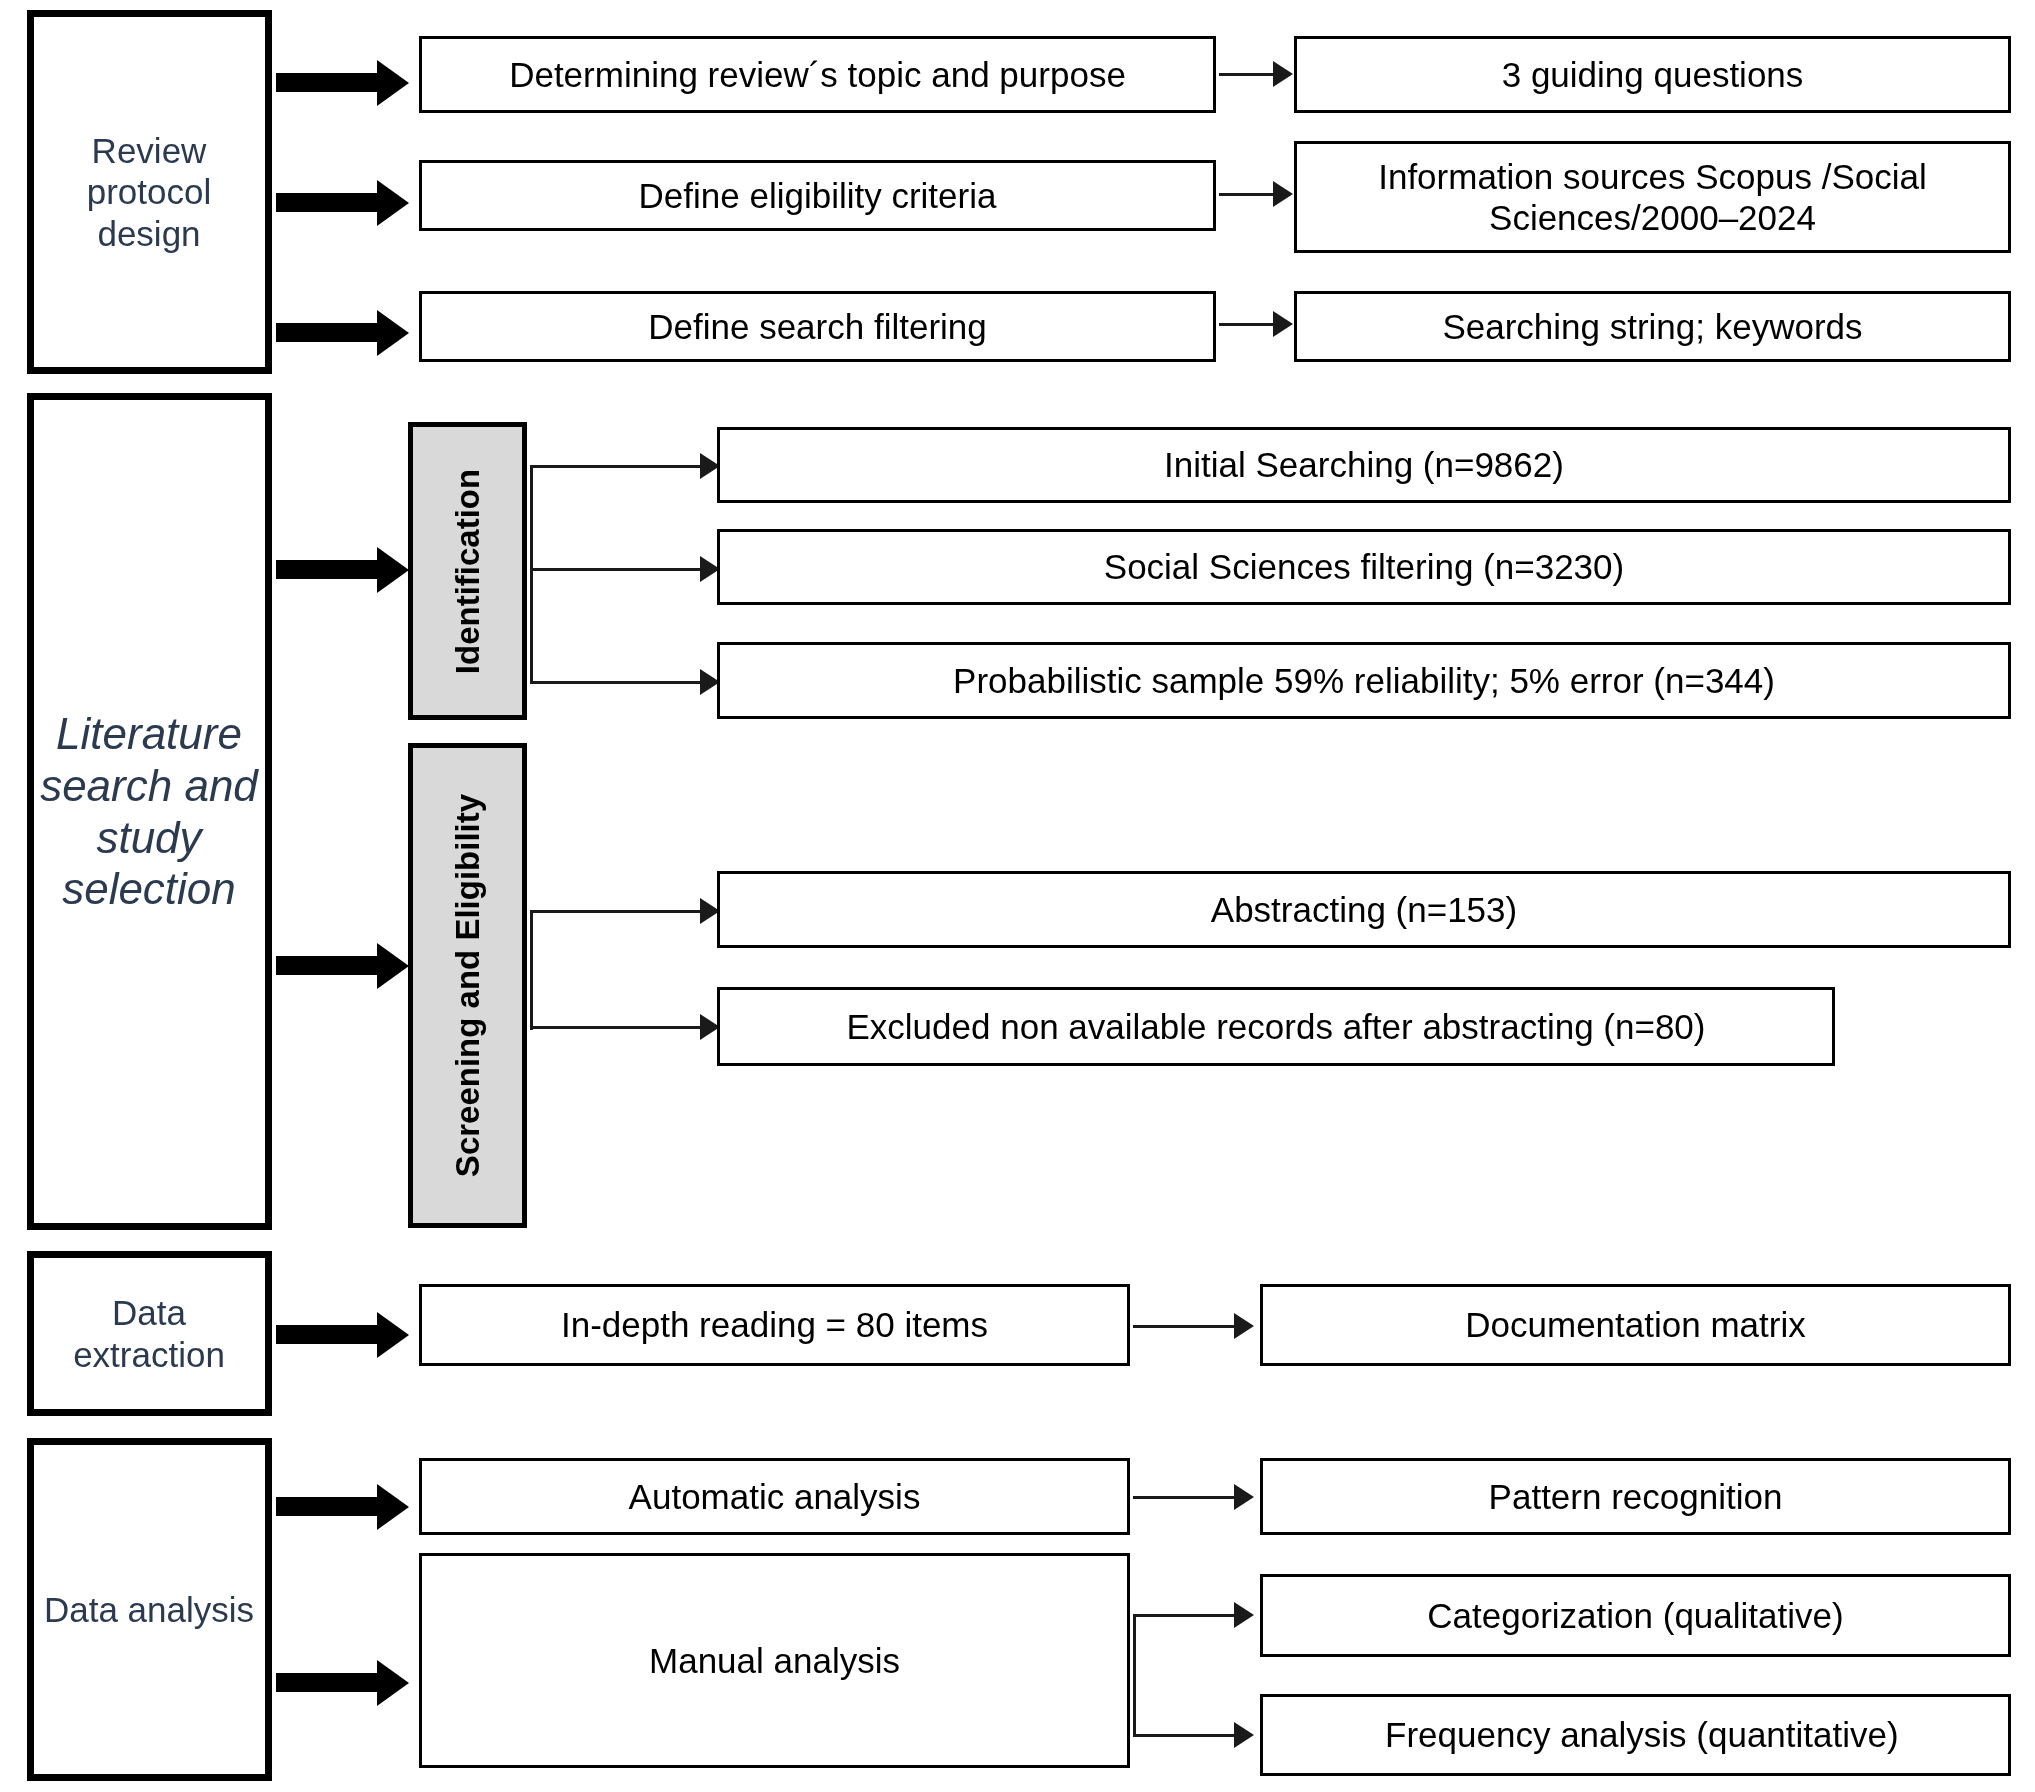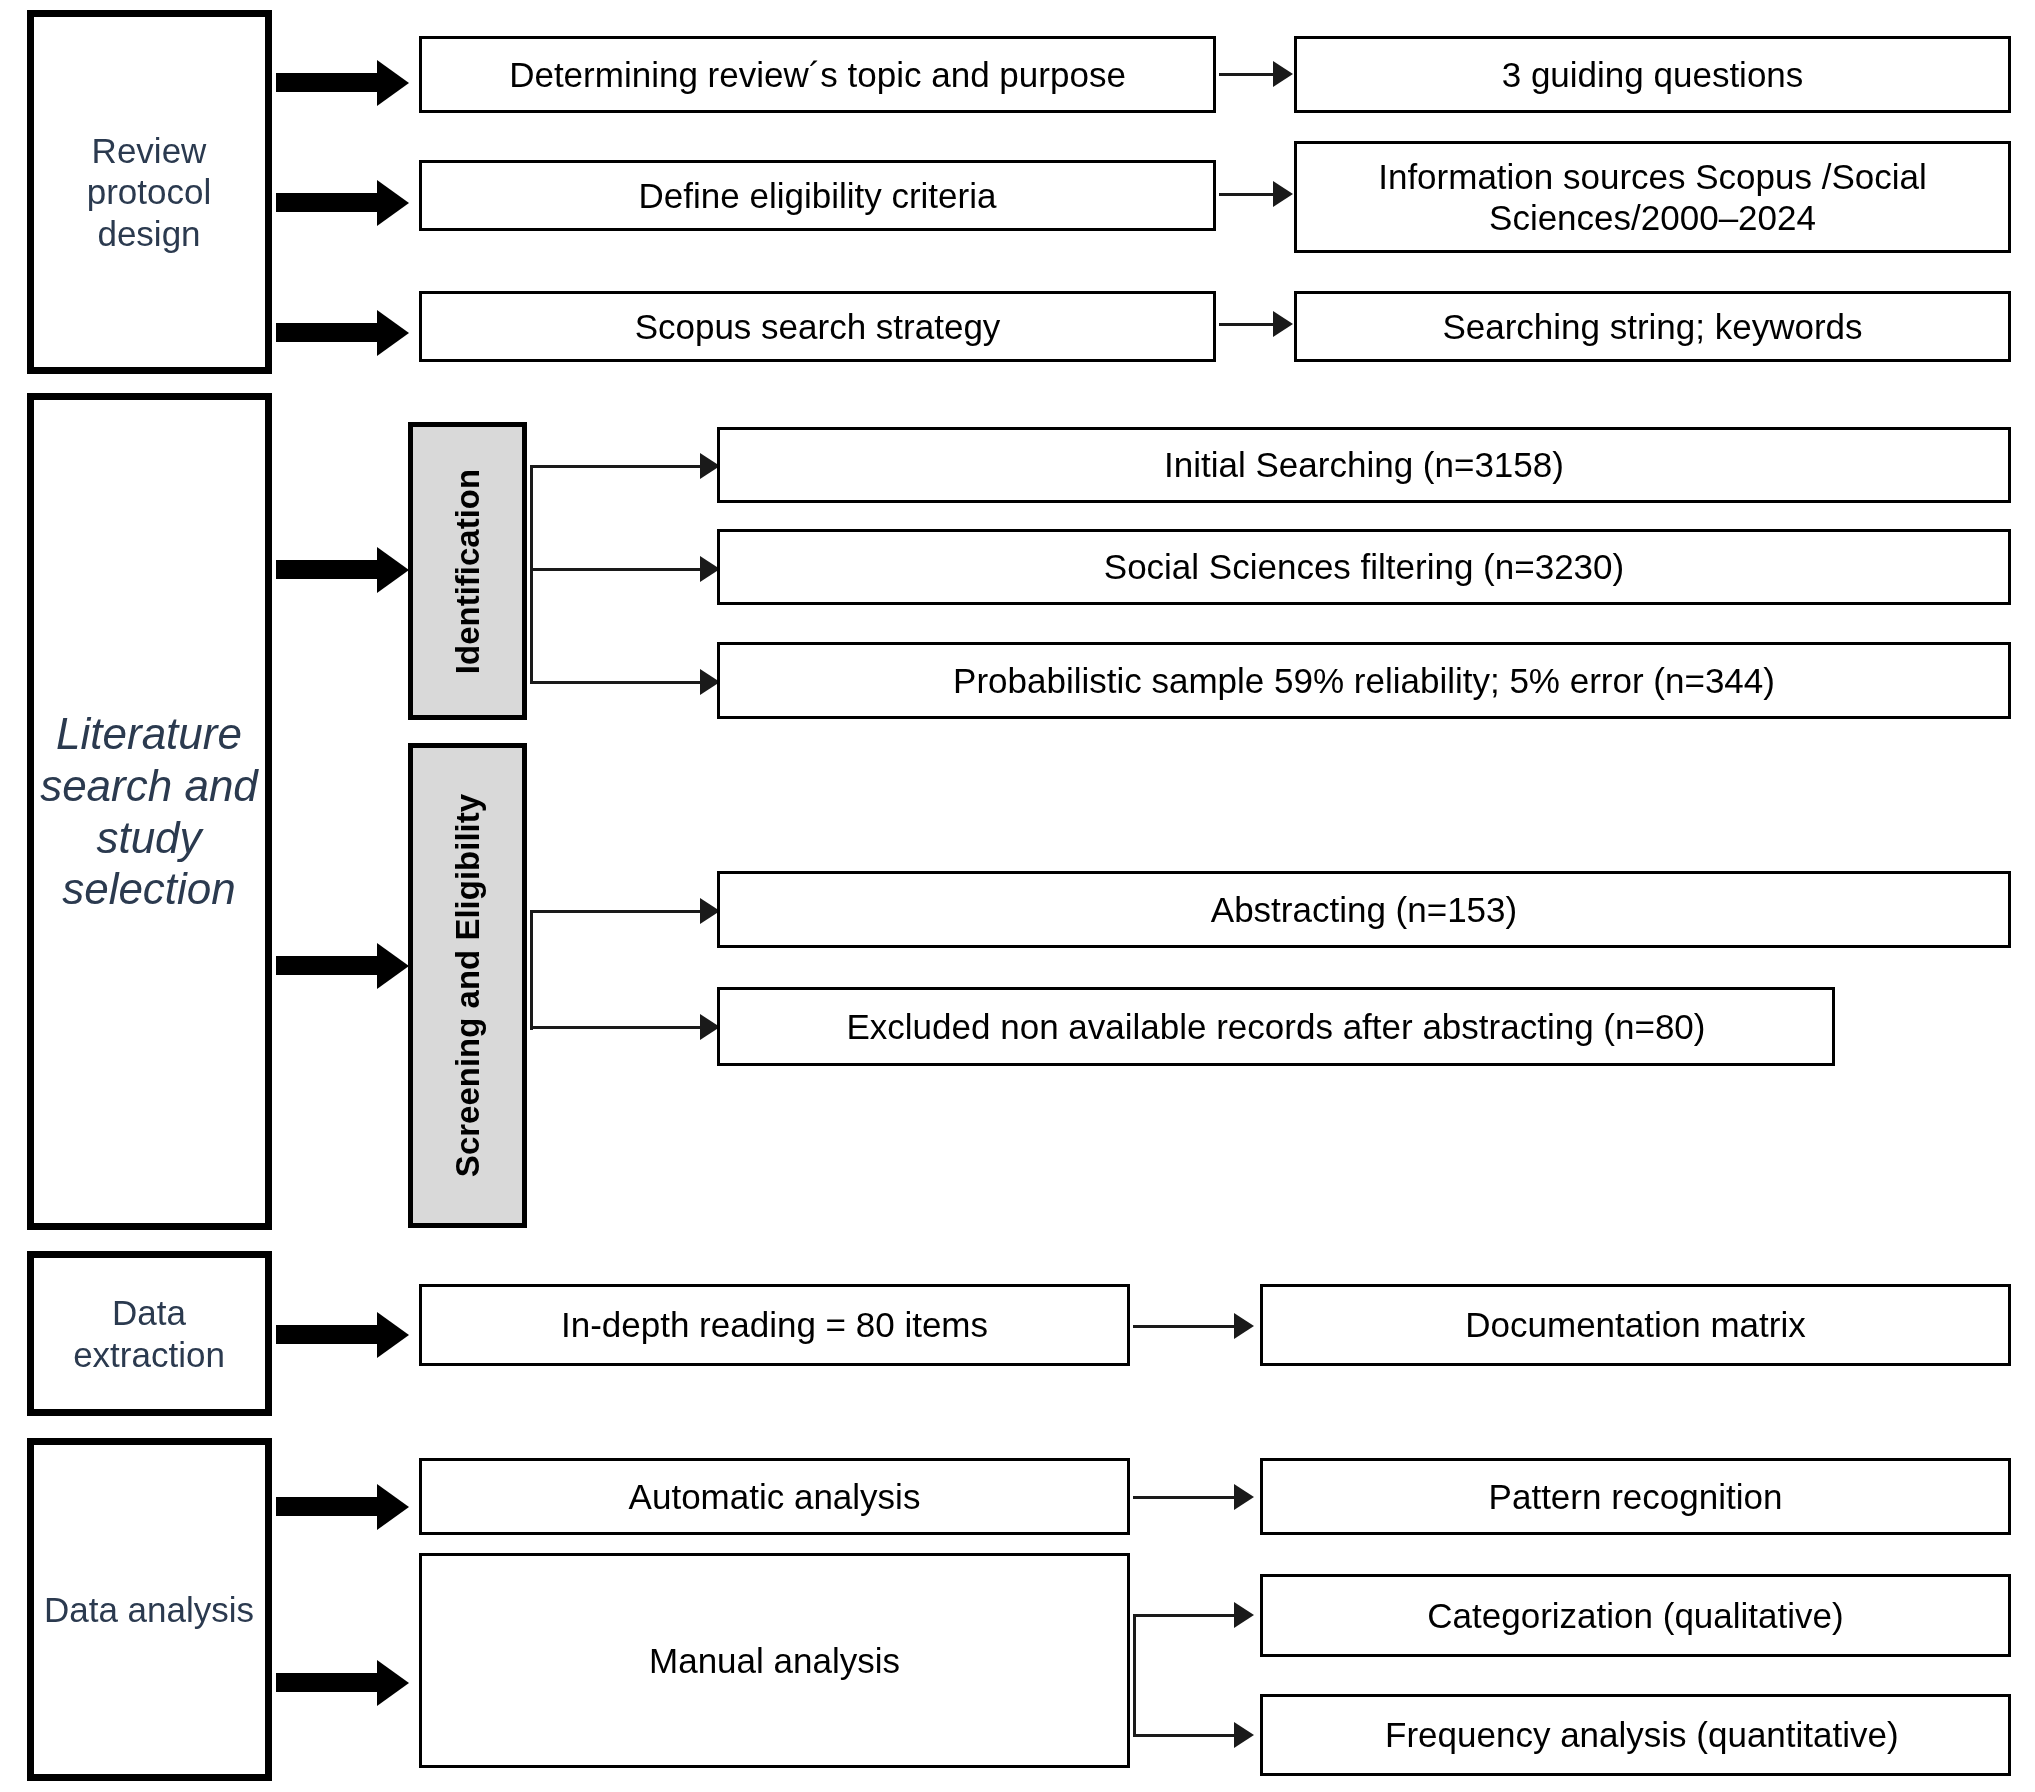--- a/index.html
+++ b/index.html
@@ -121,21 +121,21 @@
   <div class="thick-arrow" style="left:276px; top:193px; width:102px;"></div>
   <div class="thick-arrow" style="left:276px; top:323px; width:102px;"></div>
 
   <div class="box proc-box" style="left:419px; top:160px; width:797px; height:71px;">
     <span>Define eligibility criteria</span>
   </div>
   <div class="box proc-box" style="left:419px; top:36px; width:797px; height:77px;">
     <span>Determining review´s topic and purpose</span>
   </div>
   <div class="box proc-box" style="left:419px; top:291px; width:797px; height:71px;">
-    <span>Scopus search strategy</span>
+    <span>Define search filtering</span>
   </div>
 
   <div class="thin-arrow" style="left:1219px; top:73px; width:55px;"></div>
   <div class="thin-arrow" style="left:1219px; top:193px; width:55px;"></div>
   <div class="thin-arrow" style="left:1219px; top:323px; width:55px;"></div>
 
   <div class="box proc-box" style="left:1294px; top:36px; width:717px; height:77px;">
     <span>3 guiding questions</span>
   </div>
   <div class="box proc-box" style="left:1294px; top:141px; width:717px; height:112px; padding-left:33px; padding-right:33px;">
@@ -155,21 +155,21 @@
   <div class="phase-box" style="left:408px; top:422px; width:119px; height:298px;">
     <span class="vlabel">Identification</span>
   </div>
 
   <div class="vstub" style="left:530px; top:466px; height:216px;"></div>
   <div class="thin-arrow" style="left:530px; top:465px; width:171px;"></div>
   <div class="thin-arrow" style="left:530px; top:568px; width:171px;"></div>
   <div class="thin-arrow" style="left:530px; top:681px; width:171px;"></div>
 
   <div class="box proc-box" style="left:717px; top:427px; width:1294px; height:76px;">
-    <span>Initial Searching  (n=3158)</span>
+    <span>Initial Searching  (n=9862)</span>
   </div>
   <div class="box proc-box" style="left:717px; top:529px; width:1294px; height:76px;">
     <span>Social Sciences filtering (n=3230)</span>
   </div>
   <div class="box proc-box" style="left:717px; top:642px; width:1294px; height:77px;">
     <span>Probabilistic sample 59% reliability; 5% error (n=344)</span>
   </div>
 
   <div class="phase-box" style="left:408px; top:743px; width:119px; height:485px;">
     <span class="vlabel">Screening and Eligibility</span>

